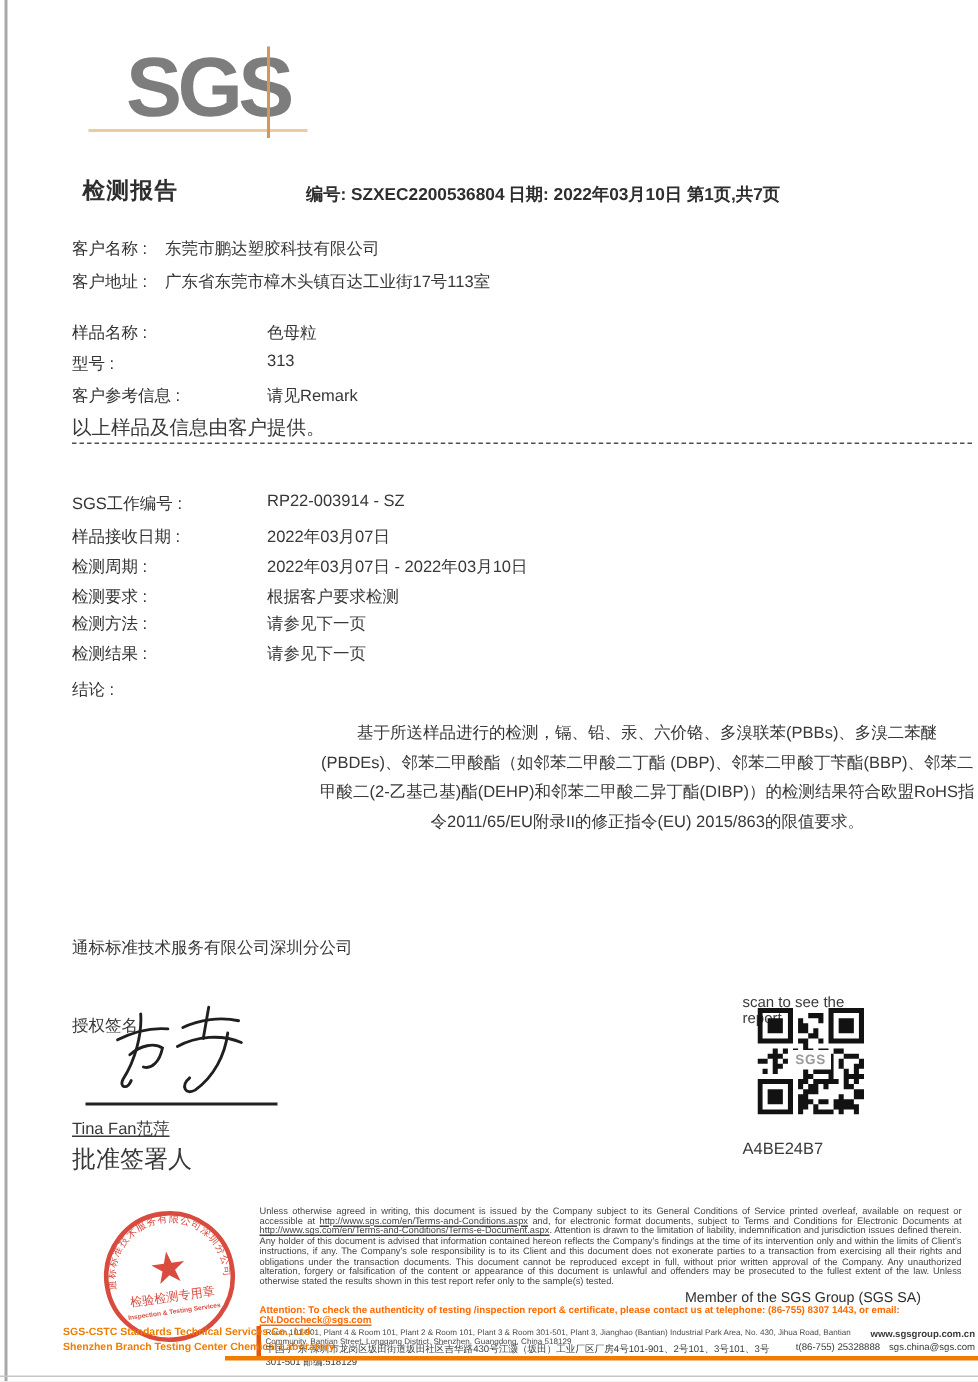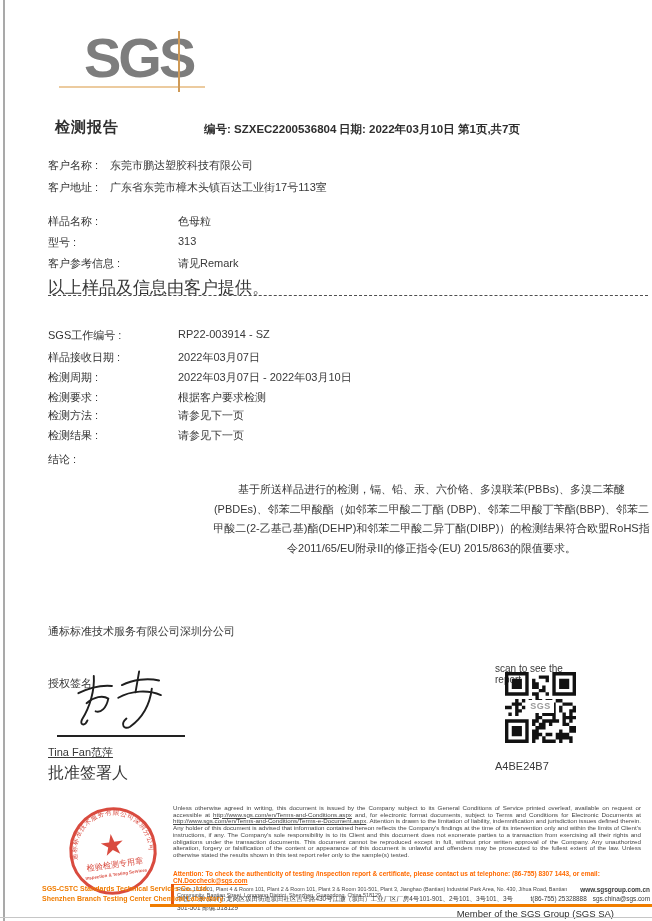--- a/index.html
+++ b/index.html
@@ -16,21 +16,21 @@
   .logo-vline{left:178px; top:31px; width:2px; height:61px; background:#cf9a57;}
   
   .doc-title{left:55px; top:118px; font-size:15px; font-weight:bold; color:#2e2e2e; letter-spacing:1px;}
   .hdr{top:122px; font-size:11.5px; font-weight:600; color:#2e2e2e; white-space:nowrap;padding-left:18px;}
   
   .row{left:48px; right:4px; font-size:11px; white-space:nowrap;}
   .row .lbl{color:#333;}
   .row .val{position:absolute; white-space:nowrap;}
   .v1{left:62px;}
   .v2{left:130px;}
-  .note{left:48px; font-size:17px;}
+  .note{left:48px; font-size:13px;}
   .dashes{left:48px; top:295px; width:600px; border-top:1.5px dashed #4f4f4f;}
   .conclusion{left:213px; top:448px; width:437px; font-size:11px; line-height:19.5px; white-space:normal; text-align:center;margin-top:32px;}
   
   .sig-company{left:48px; top:624px; font-size:11px;}
   .sig-auth{left:48px; top:676px; font-size:11px;}
   .signature{left:56px; top:666px;}
   .sig-line{left:57px; top:735px; width:128px; height:1.5px; background:#222;}
   .sig-name{left:48px; top:745px; font-size:11px;text-decoration:underline;}
   .sig-title{left:48px; top:763px; font-size:16px;}
   
@@ -49,21 +49,21 @@
   .attention .link{color:#ff6a00;}
   .addr-bar{left:171px; top:884px; width:2.5px; height:21px; background:#e8560c;}
   .addr1{left:177px; top:886px; width:473px; display:flex; justify-content:space-between; align-items:flex-start;}
   .addr1 .en{font-size:5.4px; color:#4a4a4a; width:400px;}
   .addr1 .web{font-size:6.4px; font-weight:bold; color:#3a3a3a; white-space:nowrap;}
   .addr2{left:177px; top:895px; width:473px; display:flex; justify-content:space-between; align-items:flex-start;}
   .addr2 .cn{font-size:6.4px; color:#3a3a3a;}
   .addr2 .tel{font-size:6.4px; color:#3a3a3a; white-space:nowrap; margin-left:6px;}
   .addr2 .em{font-size:6.4px; color:#3a3a3a; white-space:nowrap; margin-left:6px;}
   .orange-line{left:150px; top:904px; width:502px; height:2.5px; background:#f07d00;}
-  .member{right:38px; top:908px; font-size:9.5px; color:#2f2f2f;}
+  .member{right:38px; top:860px; font-size:9.5px; color:#2f2f2f;}
   .bottom-line{left:0; top:916.5px; width:652px; height:1.2px; background:#c6c6c6;}
 </style>
 </head>
 <body>
 
 <div class="page">
 
   <div class="abs left-edge"></div>
 
   <div class="abs logo">SGS</div>

